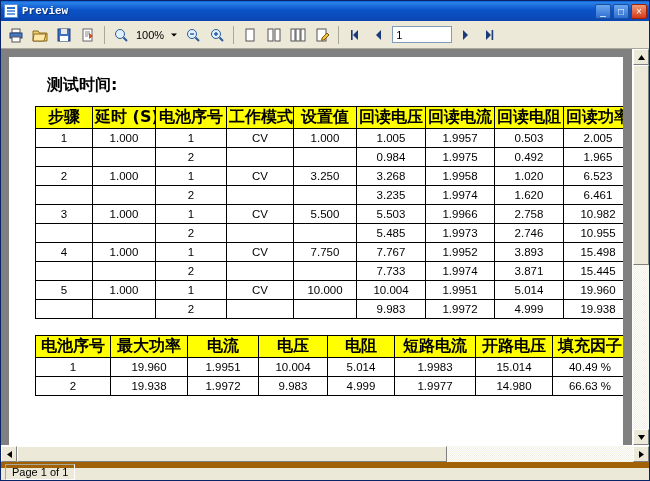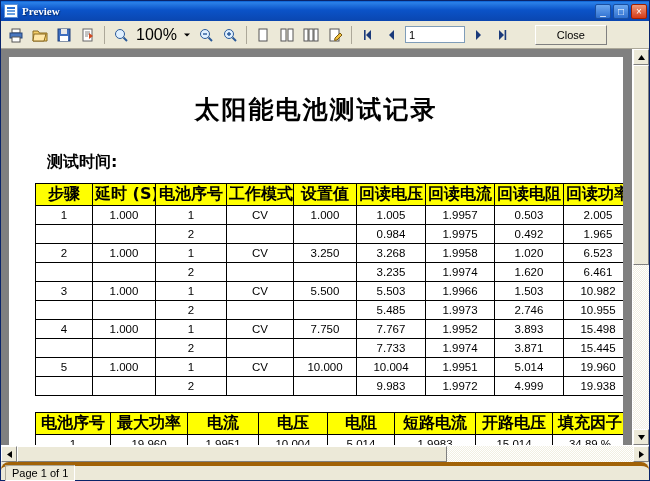--- a/index.html
+++ b/index.html
@@ -45,21 +45,21 @@
   .title-icon::after {
     content: "";
     position: absolute;
     left: 2px; top: 2px; right: 2px;
     height: 2px;
     background: #2a6fd0;
     box-shadow: 0 3px 0 #6aa0e0, 0 6px 0 #6aa0e0;
   }
   .title-text {
     color: #fff;
-    font-family: Liberation Serif, serif;
+    font-family: Liberation Mono, monospace;
     font-size: 11px;
     font-weight: bold;
     text-shadow: 1px 1px 1px rgba(0,0,0,.4);
     flex: 1;
     white-space: nowrap;
     overflow: hidden;
   }
   .win-btns { display: flex; gap: 2px; }
   .win-btn {
     width: 16px; height: 15px;
@@ -101,21 +101,21 @@
     position: relative;
     border: 1px solid transparent;
     box-sizing: border-box;
   }
   .tb-sep {
     width: 1px; height: 18px;
     background: #aca899;
     margin: 0 3px;
   }
   .zoom-label {
-    font-size: 16px;
+    font-size: 11px;
     padding: 0 2px;
     color: #000;
   }
   .zoom-arrow {
     width: 12px; height: 18px;
     display: flex; align-items: center; justify-content: center;
     font-size: 7px;
   }
   .page-input {
     width: 60px; height: 17px;
@@ -260,28 +260,27 @@
     width: 430px;
     background: #ece9d8;
     border: 1px solid;
     border-color: #fff #808080 #808080 #fff;
     box-sizing: border-box;
   }
   
   .statusbar {
     height: 18px;
     background: #ece9d8;
-    border-top: 4px solid #a16207;
-    display: flex;
-    align-items: center;
+    border-top: 6px solid #a16207;
+    display: flex;
+    align-items: flex-end;
     font-size: 11px;
     color: #000;
     padding-left: 4px;
     box-sizing: border-box;
-    border-radius: 8px;
   }
   .status-cell {
     border: 1px solid #aca899;
     border-right-color: #fff;
     border-bottom-color: #fff;
     padding: 0 6px;
     height: 16px;
     line-height: 15px;
     box-sizing: border-box;
   }
@@ -413,28 +412,26 @@
           <path d="M5 1l5 5-5 5z" fill="#1a3a7a"></path>
         </svg>
     </div>
     <div class="tb-btn">
       <svg width="14" height="12" viewBox="0 0 14 12">
           <path d="M4 1l5 5-5 5z" fill="#1a3a7a"></path>
           <rect x="9.6" y="1" width="1.6" height="10" fill="#1a3a7a"></rect>
         </svg>
     </div>
 
-    <div class="close-btn">Close</div>
   </div>
 
   <div class="preview-area">
     <div class="page-scroll">
       <div class="page">
 
-        <div class="doc-title">太阳能电池测试记录</div>
 
         <div class="meta-row">
           <span class="meta-label">测试时间:</span>
         </div>
 
         <table class="data" id="table1">
           <thead>
               <tr>
                 <th style="width: 52px;">步骤</th>
                 <th style="width: 58px;">延时 (S)</th>
@@ -493,21 +490,21 @@
                 <td>6.461</td>
               </tr>
               <tr>
                 <td>3</td>
                 <td>1.000</td>
                 <td>1</td>
                 <td>CV</td>
                 <td>5.500</td>
                 <td>5.503</td>
                 <td>1.9966</td>
-                <td>1.503</td>
+                <td>2.758</td>
                 <td>10.982</td>
               </tr>
               <tr>
                 <td class="noline"></td>
                 <td class="noline"></td>
                 <td>2</td>
                 <td class="noline"></td>
                 <td class="noline"></td>
                 <td>5.485</td>
                 <td>1.9973</td>
@@ -578,21 +575,21 @@
             </thead>
           <tbody>
               <tr>
                 <td>1</td>
                 <td>19.960</td>
                 <td>1.9951</td>
                 <td>10.004</td>
                 <td>5.014</td>
                 <td>1.9983</td>
                 <td>15.014</td>
-                <td>34.89 %</td>
+                <td>40.49 %</td>
               </tr>
               <tr>
                 <td>2</td>
                 <td>19.938</td>
                 <td>1.9972</td>
                 <td>9.983</td>
                 <td>4.999</td>
                 <td>1.9977</td>
                 <td>14.980</td>
                 <td>66.63 %</td>

